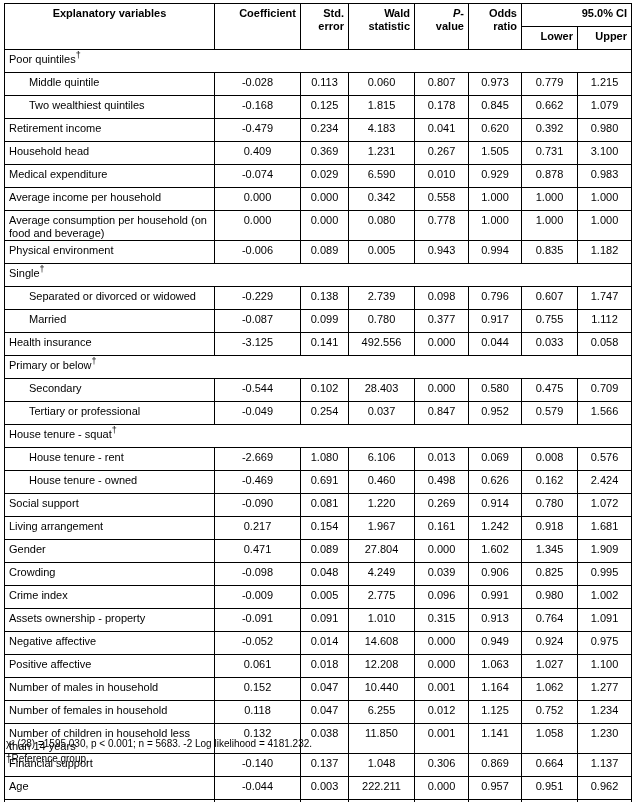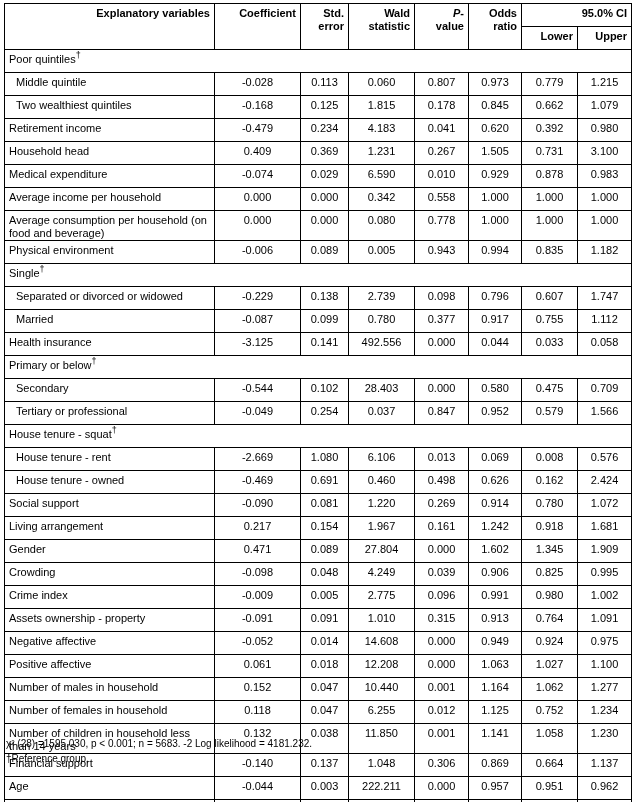--- a/index.html
+++ b/index.html
@@ -1,23 +1,23 @@
 <!DOCTYPE html>
 <html><head>
 <meta charset="utf-8">
 <style>
   html, body { margin: 0; padding: 0; background: #ffffff; }
   body { width: 634px; height: 802px; overflow: hidden; font-family: "Liberation Sans", sans-serif; color: #000; }
   table.stats { position: absolute; left: 4px; top: 3px; border-collapse: collapse; width: 627px; table-layout: fixed; font-size: 11px; }
   table.stats td, table.stats th { border: 1px solid #000; padding: 0 4px; height: 19px; line-height: 13px; vertical-align: top; padding-top: 3px; }
   table.stats th { font-weight: bold; font-size: 11px; text-align: right; }
-  table.stats th.left { text-align: right; }
+  table.stats th.left { text-align: center; }
   td.num { text-align: center; }
   td.var { text-align: left; }
-  td.var.sub { padding-left: 11px; }
+  td.var.sub { padding-left: 24px; }
   td.group { text-align: left; }
   sup.dagger { font-size: 9px; vertical-align: super; line-height: 0; }
   .notes { position: absolute; left: 6px; top: 737px; font-size: 10px; line-height: 13px; width: 620px; }
   .notes p { margin: 0 0 2px 0; }
 </style>
 </head>
 <body>
 
 <table class="stats">
   <colgroup>

